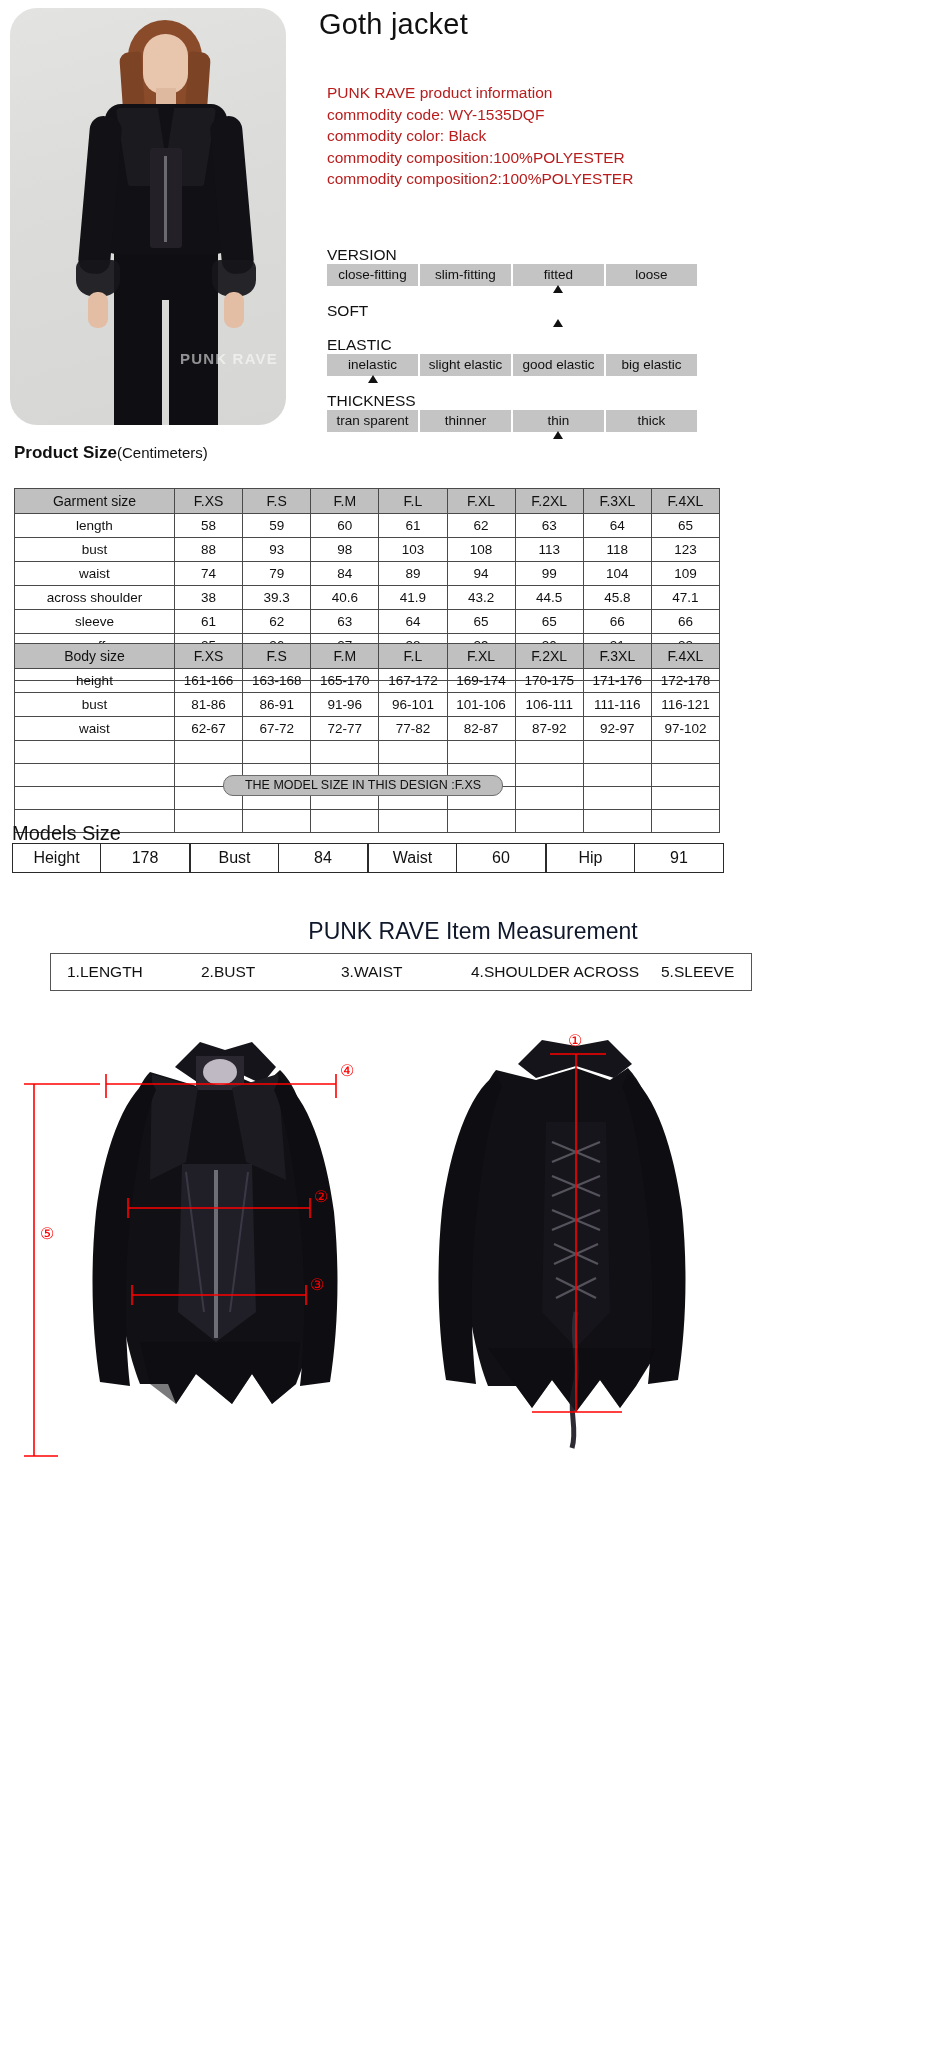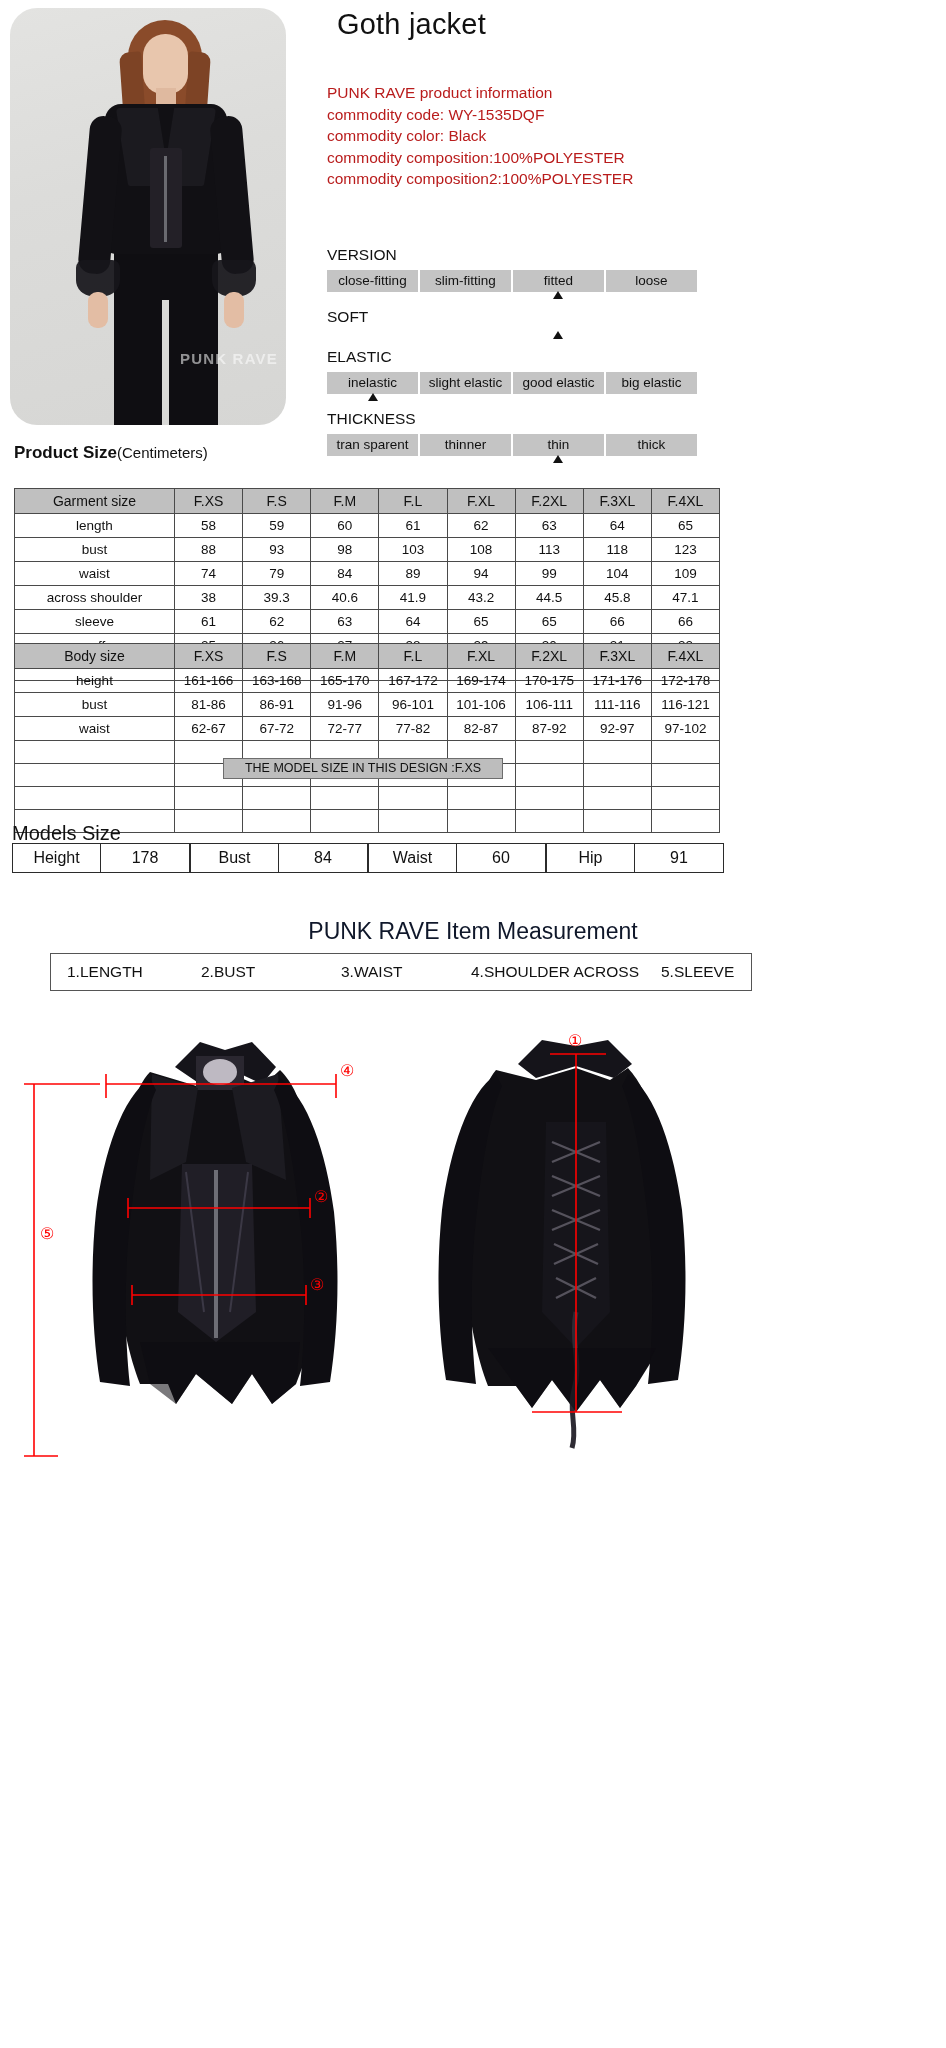--- a/index.html
+++ b/index.html
@@ -70,30 +70,30 @@
     background:#17161b; border-radius:8px 8px 16px 16px; opacity:.93; }
   .fig-hand-l { position:absolute; left:78px; top:284px; width:20px; height:36px;
     background:#e3bda4; border-radius:9px; }
   .fig-hand-r { position:absolute; left:214px; top:284px; width:20px; height:36px;
     background:#e3bda4; border-radius:9px; }
   .fig-legs { position:absolute; left:104px; top:232px; width:104px; height:185px;
     background:#0f0e12; border-radius: 8px 8px 0 0; }
   .fig-leg-gap { position:absolute; left:152px; top:292px; width:7px; height:125px; background:#d9d9d7; }
 
   .product-title {
-    position: absolute; left: 337px; top: 8px;
+    position: absolute; left: 319px; top: 8px;
     font-size: 29px; font-weight: 400; color: #111; letter-spacing: .2px;
   }
   .product-info { position: absolute; left: 327px; top: 82px; }
   .product-info div { font-size: 15.5px; line-height: 21.5px; color: #b91c1c; }
 
   
   .attrs { position: absolute; left: 327px; top: 246px; width: 370px; }
   .attr-block { position: relative; }
-  .attr-title { font-size: 15.5px; line-height: 17px; color: #111; padding-bottom: 7px; }
+  .attr-title { font-size: 15.5px; line-height: 17px; color: #111; padding-bottom: 1px; }
   .attr-scale { display: flex; gap: 2px; width: 370px; }
   .attr-cell {
     flex: 1 1 0; background: #c4c4c4; text-align: center;
     font-size: 13.5px; line-height: 19px; padding: 1px 0 2px; color: #111;
     white-space: nowrap;
   }
   .attr-marker-row { position: relative; height: 11px; width: 370px; }
   .attr-marker {
     position: absolute; top: -1px; width: 0; height: 0;
     border-left: 5.5px solid transparent; border-right: 5.5px solid transparent;
@@ -428,21 +428,21 @@
         <td class="empty-row"></td>
         <td class="empty-row"></td>
         <td class="empty-row"></td>
         <td class="empty-row"></td>
         <td class="empty-row"></td>
         <td class="empty-row"></td>
       </tr>
     </tbody>
 </table>
 
-<div class="model-banner" style="left:223px; top:758px; width:280px;">THE MODEL SIZE IN THIS DESIGN :F.XS</div>
+<div class="model-banner" style="left:223px; top:775px; width:280px;border-radius:10px;">THE MODEL SIZE IN THIS DESIGN :F.XS</div>
 
 <div class="models-size-label" style="left:12px; top:822px;">Models Size</div>
 <div class="models-strip" style="left:12px; top:843px;" id="ms-host">
     <div class="ms-group">
       <div class="ms-key">Height</div>
       <div class="ms-val">178</div>
     </div>
     <div class="ms-spacer"></div>
     <div class="ms-group">
       <div class="ms-key">Bust</div>

